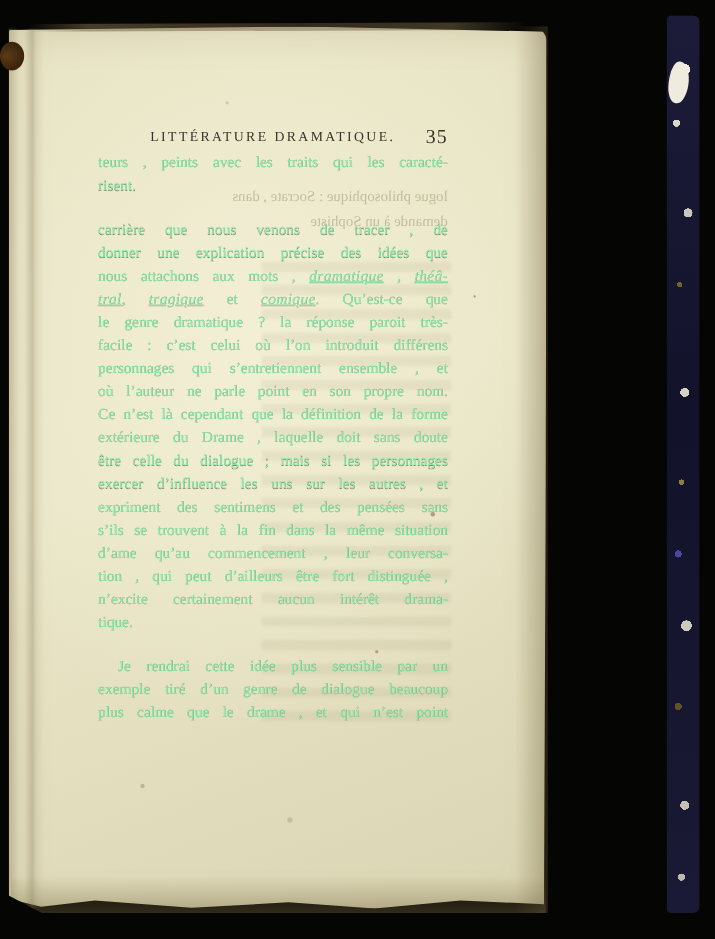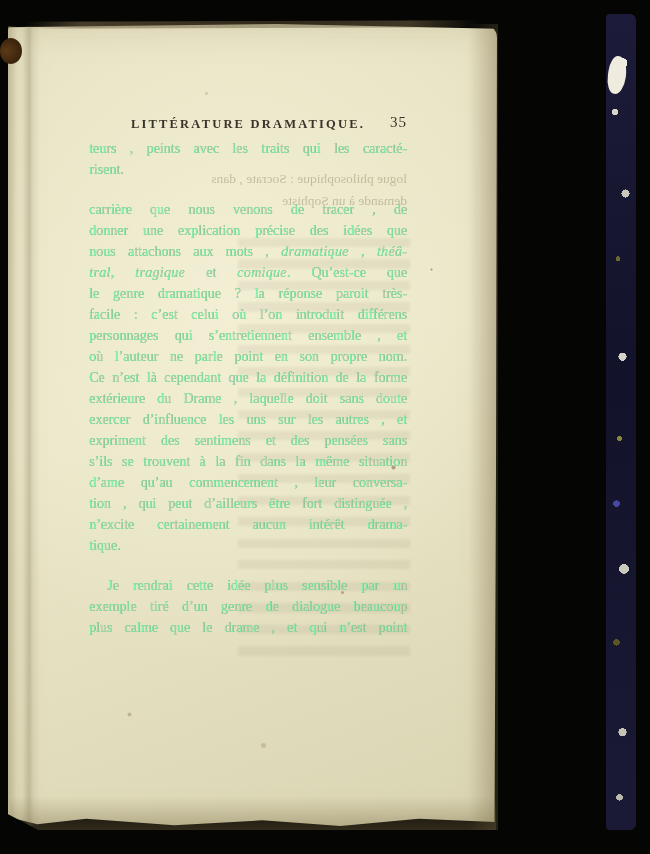--- a/index.html
+++ b/index.html
@@ -87,34 +87,34 @@
   }
   .black-wedge {
     position:absolute; left:0; top:810px; width:52px; height:44px; background:#050503;
     clip-path:polygon(0 0, 100% 62%, 100% 100%, 0 100%);
   }
 
   
   .running-head { position:absolute; left:89px; top:114px; width:318px; height:22px; color:#39332a; }
   .running-title {
     position:absolute; left:0; width:100%; top:3px; text-align:center;
-    font-size:12.5px; font-weight:bold; letter-spacing:2.2px;
-  }
-  .page-num { position:absolute; right:0; top:0; font-size:15px; letter-spacing:1px; }
+    font-size:12.5px; font-weight:normal; letter-spacing:2.2px;
+  }
+  .page-num { position:absolute; right:0; top:0; font-size:18px; letter-spacing:1px; }
 
   .text-block {
     position:absolute; left:89px; top:138px; width:318px;
     font-size:14px; line-height:21px; color:#86efac;
     text-shadow:0.2px 0.2px 0.35px rgba(45,40,30,.55);
   }
   .para + .para { margin-top:19px; }
   .line { text-align:justify; text-align-last:justify; }
   .line.para-end { text-align-last:left; }
   .line.indent { text-indent:18px; }
-  .line em { font-style:italic; letter-spacing:.3px; }
+  .line em { font-style:italic; letter-spacing:.3px;text-decoration:underline; }
 
   
   .show-through {
     position:absolute; left:89px; top:168px; width:318px;
     font-size:13.5px; line-height:21.5px; color:#6e6748;
     opacity:.34; filter:blur(.6px);
   }
   .ghost-line { transform:scaleX(-1); text-align:left; }
   .show-through-noise {
     position:absolute; left:238px; top:238px; width:172px; height:430px;
@@ -174,20 +174,21 @@
         <div class="line">carrière que nous venons de tracer , de</div>
         <div class="line">donner une explication précise des idées que</div>
         <div class="line">nous attachons aux mots , <em>dramatique</em> , <em>théâ-</em></div>
         <div class="line"><em>tral</em>, <em>tragique</em> et <em>comique</em>. Qu’est-ce que</div>
         <div class="line">le genre dramatique ? la réponse paroit très-</div>
         <div class="line">facile : c’est celui où l’on introduit différens</div>
         <div class="line">personnages qui s’entretiennent ensemble , et</div>
         <div class="line">où l’auteur ne parle point en son propre nom.</div>
         <div class="line">Ce n’est là cependant que la définition de la forme</div>
         <div class="line">extérieure du Drame , laquelle doit sans doute</div>
+        <div class="line">être celle du dialogue ; mais si les personnages</div>
         <div class="line">exercer d’influence les uns sur les autres , et</div>
         <div class="line">expriment des sentimens et des pensées sans</div>
         <div class="line">s’ils se trouvent à la fin dans la même situation</div>
         <div class="line">d’ame qu’au commencement , leur conversa-</div>
         <div class="line">tion , qui peut d’ailleurs être fort distinguée ,</div>
         <div class="line">n’excite certainement aucun intérêt drama-</div>
         <div class="line para-end">tique.</div>
       </div>
       <div class="para">
         <div class="line indent">Je rendrai cette idée plus sensible par un</div>

